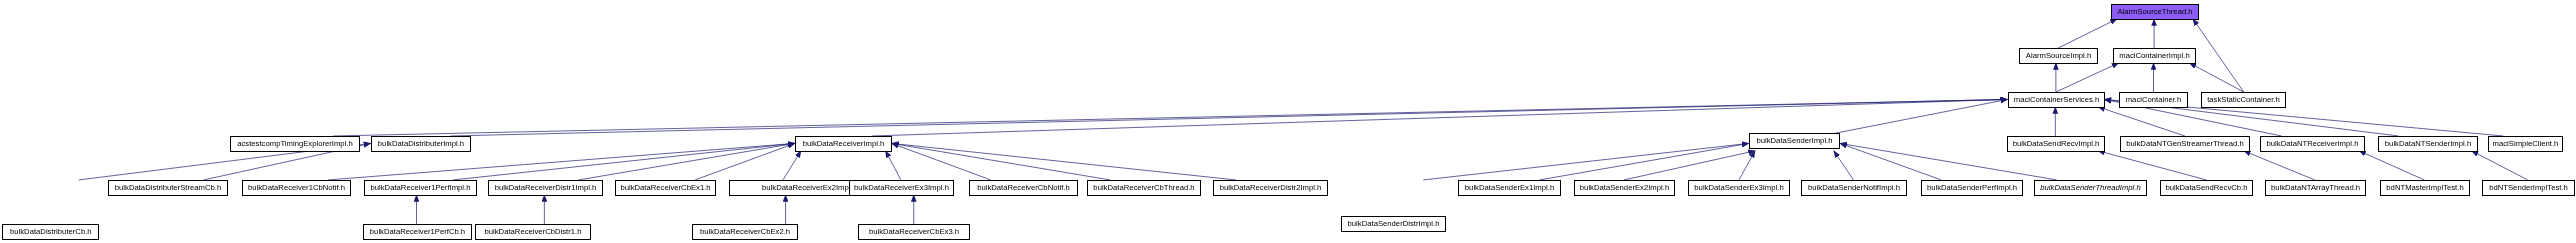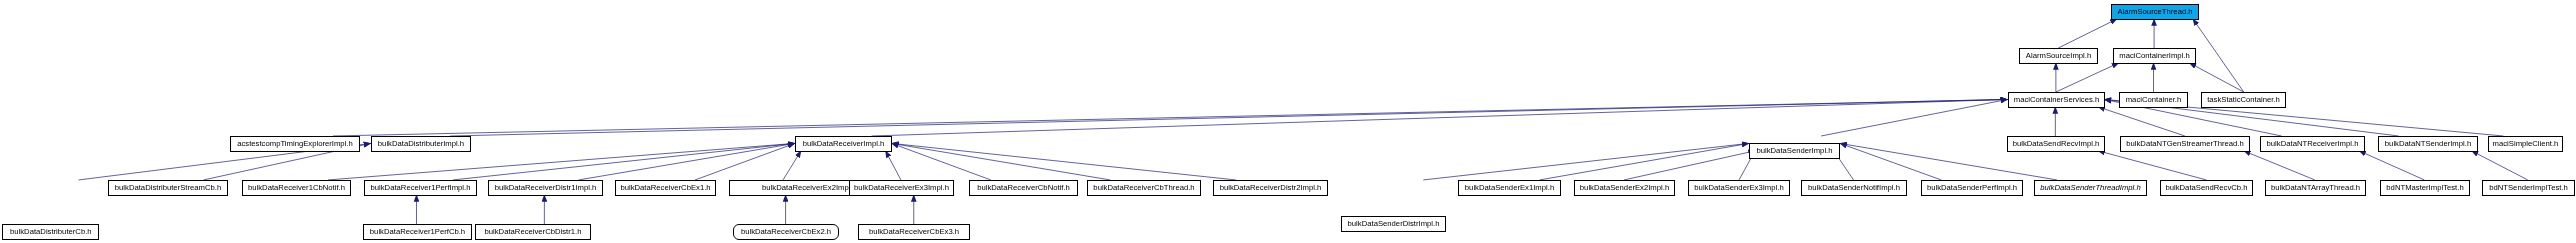--- a/index.html
+++ b/index.html
@@ -2,21 +2,21 @@
 <html style="font-size:9px"><head>
 <meta charset="utf-8">
 <style>
   html,body{margin:0;padding:0;background:#ffffff;}
   #stage{position:relative;width:2576px;height:244px;background:#ffffff;overflow:hidden;
          font-family:"Liberation Sans", sans-serif;}
   #edges{position:absolute;left:0;top:0;width:2576px;height:244px;}
   .node{position:absolute;height:13.7px;border:0.6px solid #000000;background:#ffffff;
         display:flex;align-items:center;justify-content:center;
         font-size:7.7px;color:#000000;white-space:nowrap;box-sizing:content-box;}
-  .node.root{background:#0ea5e9;}
+  .node.root{background:#8b5cf6;}
 </style>
 </head>
 <body>
 
 <div id="stage">
   <svg id="edges" xmlns="http://www.w3.org/2000/svg" viewBox="0 0 4512 427" width="2576" height="244">
       <defs>
         <marker id="arr" markerWidth="14" markerHeight="10" refX="12" refY="5" orient="auto" markerUnits="userSpaceOnUse">
           <path d="M0,0 L13,5 L0,10 z" fill="#1a1a70"></path>
         </marker>
@@ -67,21 +67,21 @@
 
 <div class="node root" style="left: 2111px; top: 4px; width: 86px;">AlarmSourceThread.h</div>
     <div class="node" style="left: 2019px; top: 48px; width: 77px;">AlarmSourceImpl.h</div>
     <div class="node" style="left: 2113px; top: 48px; width: 81px;">maciContainerImpl.h</div>
     <div class="node" style="left: 2008px; top: 92px; width: 95px;">maciContainerServices.h</div>
     <div class="node" style="left: 2119px; top: 92px; width: 67px;">maciContainer.h</div>
     <div class="node" style="left: 2201px; top: 92px; width: 83px;">taskStaticContainer.h</div>
     <div class="node" style="left: 230px; top: 136px; width: 128px;">acstestcompTimingExplorerImpl.h</div>
     <div class="node" style="left: 371px; top: 136px; width: 98px;">bulkDataDistributerImpl.h</div>
     <div class="node" style="left: 795px; top: 136px; width: 95px;">bulkDataReceiverImpl.h</div>
-    <div class="node" style="left: 1749px; top: 143px; width: 89px; text-align: center;">bulkDataSenderImpl.h</div>
+    <div class="node" style="left: 1749px; top: 133px; width: 89px; text-align: center;">bulkDataSenderImpl.h</div>
     <div class="node" style="left: 2007px; top: 136px; width: 96px;">bulkDataSendRecvImpl.h</div>
     <div class="node" style="left: 2120px; top: 136px; width: 128px;">bulkDataNTGenStreamerThread.h</div>
     <div class="node" style="left: 2260px; top: 136px; width: 103px;">bulkDataNTReceiverImpl.h</div>
     <div class="node" style="left: 2378px; top: 136px; width: 98px;">bulkDataNTSenderImpl.h</div>
     <div class="node" style="left: 2488px; top: 136px; width: 73px;">maciSimpleClient.h</div>
     <div class="node" style="left: 2.3px; top: 180px; width: 95px; margin-top: 44px;">bulkDataDistributerCb.h</div>
     <div class="node" style="left: 108px; top: 180px; width: 118px;">bulkDataDistributerStreamCb.h</div>
     <div class="node" style="left: 242px; top: 180px; width: 107px;">bulkDataReceiver1CbNotif.h</div>
     <div class="node" style="left: 364px; top: 180px; width: 111px;">bulkDataReceiver1PerfImpl.h</div>
     <div class="node" style="left: 488px; top: 180px; width: 113px;">bulkDataReceiverDistr1Impl.h</div>
@@ -97,16 +97,16 @@
     <div class="node" style="left: 1688px; top: 180px; width: 100px;">bulkDataSenderEx3Impl.h</div>
     <div class="node" style="left: 1801px; top: 180px; width: 104px;">bulkDataSenderNotifImpl.h</div>
     <div class="node" style="left: 1921px; top: 180px; width: 100px;">bulkDataSenderPerfImpl.h</div>
     <div class="node" style="left: 2034px; top: 180px; width: 111px; font-style: italic;">bulkDataSenderThreadImpl.h</div>
     <div class="node" style="left: 2160px; top: 180px; width: 91px;">bulkDataSendRecvCb.h</div>
     <div class="node" style="left: 2265px; top: 180px; width: 99px;">bulkDataNTArrayThread.h</div>
     <div class="node" style="left: 2380px; top: 180px; width: 88px;">bdNTMasterImplTest.h</div>
     <div class="node" style="left: 2482px; top: 180px; width: 91px;">bdNTSenderImplTest.h</div>
     <div class="node" style="left: 363px; top: 224px; width: 107px;">bulkDataReceiver1PerfCb.h</div>
     <div class="node" style="left: 475px; top: 224px; width: 114px;">bulkDataReceiverCbDistr1.h</div>
-    <div class="node" style="left: 733px; top: 224px; width: 104px; border-radius: 6px;">bulkDataReceiverCbEx2.h</div>
+    <div class="node" style="left: 692px; top: 224px; width: 104px;">bulkDataReceiverCbEx2.h</div>
     <div class="node" style="left: 858px; top: 224px; width: 110px;">bulkDataReceiverCbEx3.h</div>
   </div>
 
 
 </body></html>

